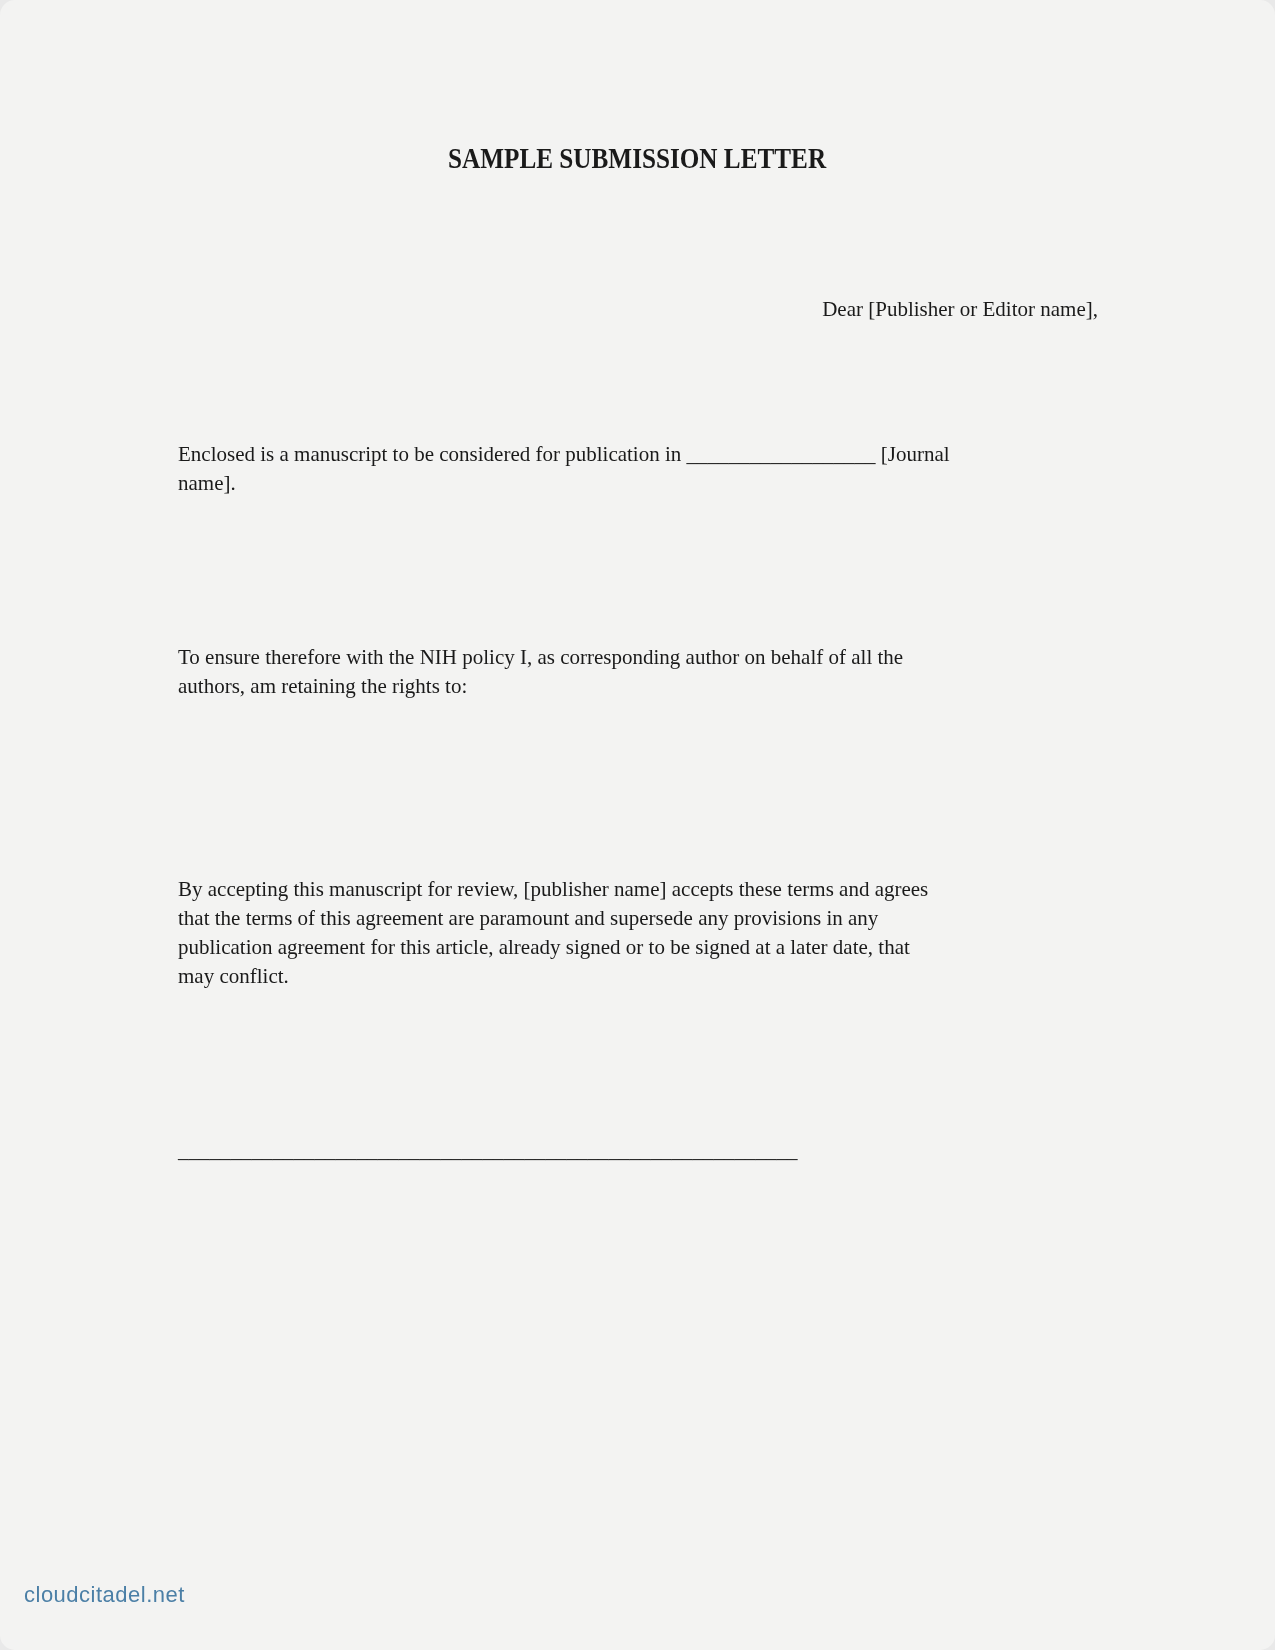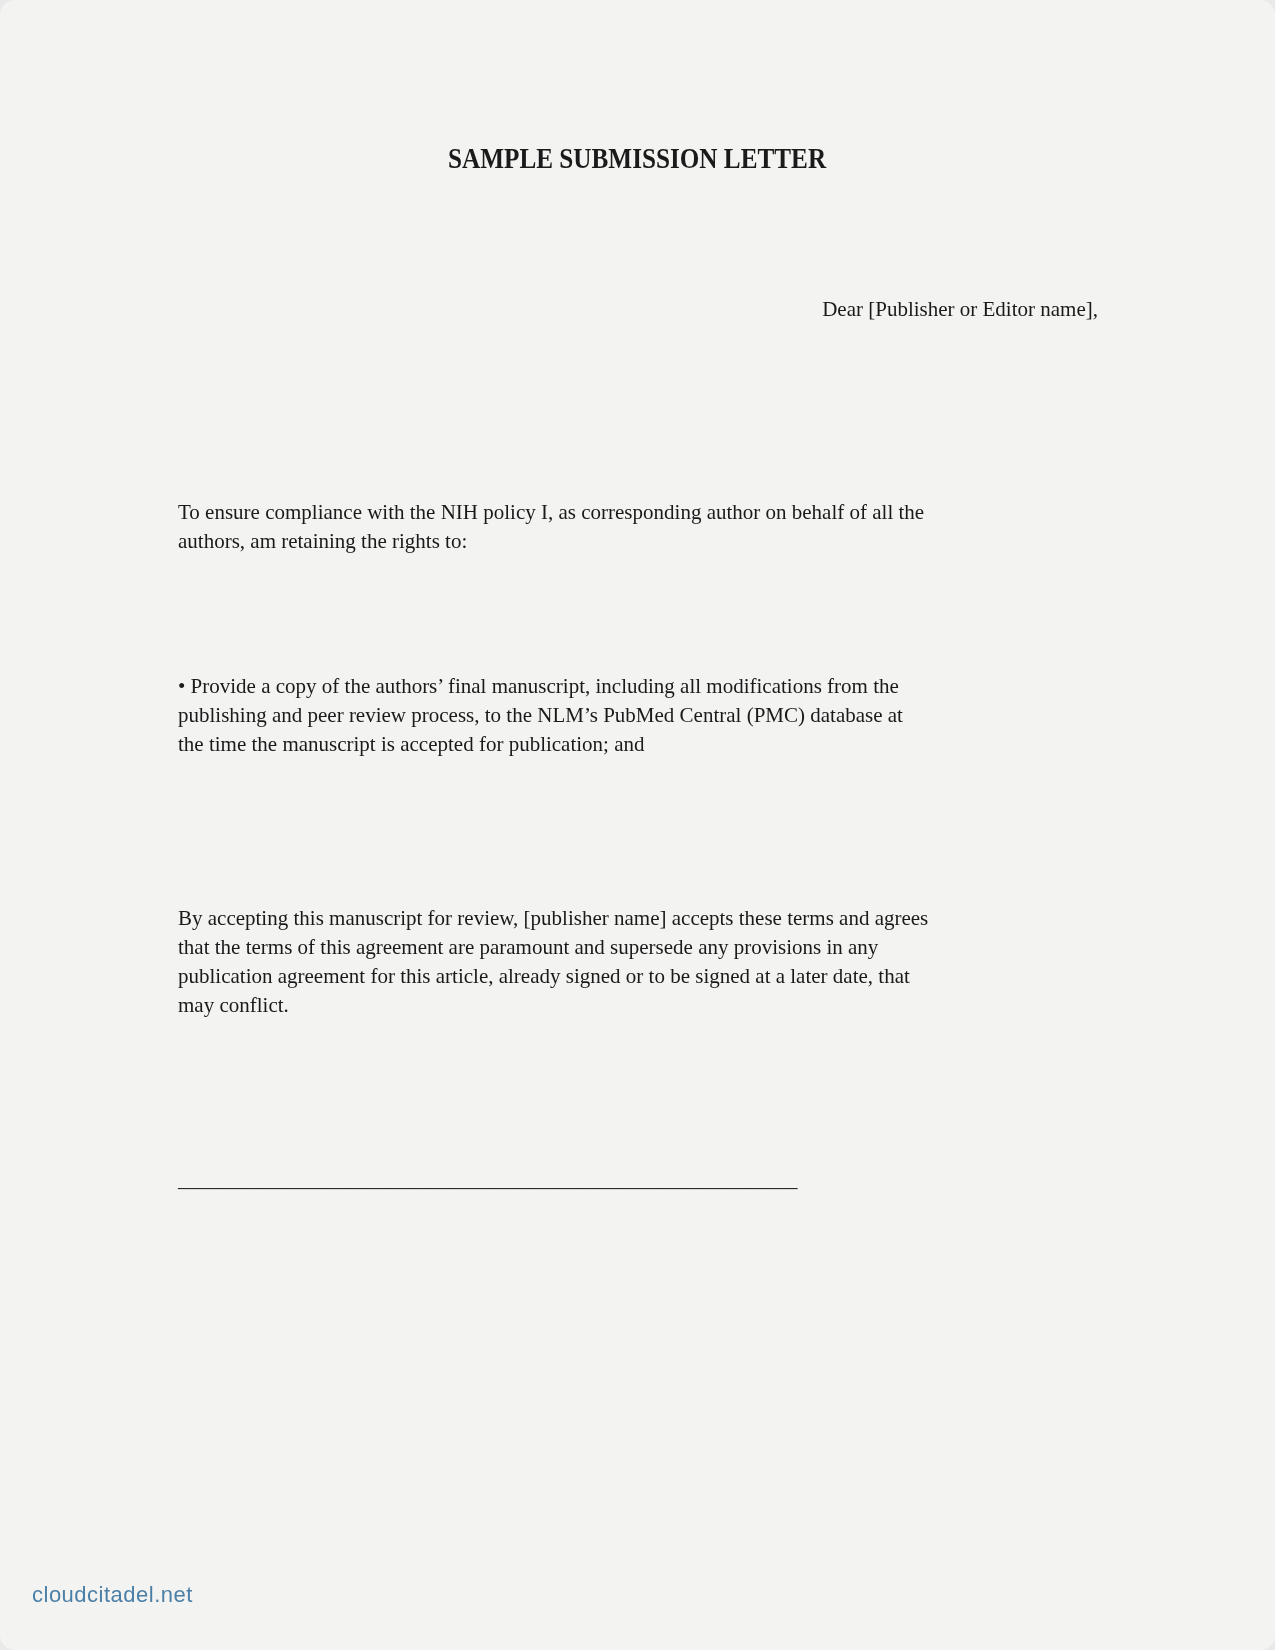--- a/index.html
+++ b/index.html
@@ -43,47 +43,46 @@
   .letter p.salutation {
     margin-top: 0;
     text-align: right;
   }
   .letter p.sig-line {
     margin-top: 58px;
     letter-spacing: 0;
   }
   .watermark {
     position: absolute;
-    left: 32px;
+    left: 24px;
     top: 1582px;
     font-family: "Liberation Sans", "DejaVu Sans", sans-serif;
     font-size: 22px;
     line-height: 26px;
     letter-spacing: 0.5px;
     color: #4b7fa6;
   }
 </style>
 </head>
 <body>
 
 <div class="page">
 
   <h1 class="title"><span class="title-inner">SAMPLE SUBMISSION LETTER</span></h1>
 
   <div class="letter">
     <p class="salutation">Dear [Publisher or Editor name],</p>
 
+    <p>Enclosed is a manuscript to be considered for publication in __________________ [Journal
+name].</p>
 
 
-    <p>To ensure compliance with the NIH policy I, as corresponding author on behalf of all the
+    <p>To ensure therefore with the NIH policy I, as corresponding author on behalf of all the
 authors, am retaining the rights to:</p>
 
-    <p>• Provide a copy of the authors’ final manuscript, including all modifications from the
-publishing and peer review process, to the NLM’s PubMed Central (PMC) database at
-the time the manuscript is accepted for publication; and</p>
 
 
     <p>By accepting this manuscript for review, [publisher name] accepts these terms and agrees
 that the terms of this agreement are paramount and supersede any provisions in any
 publication agreement for this article, already signed or to be signed at a later date, that
 may conflict.</p>
 
     <p class="sig-line">___________________________________________________________</p>
 
     

